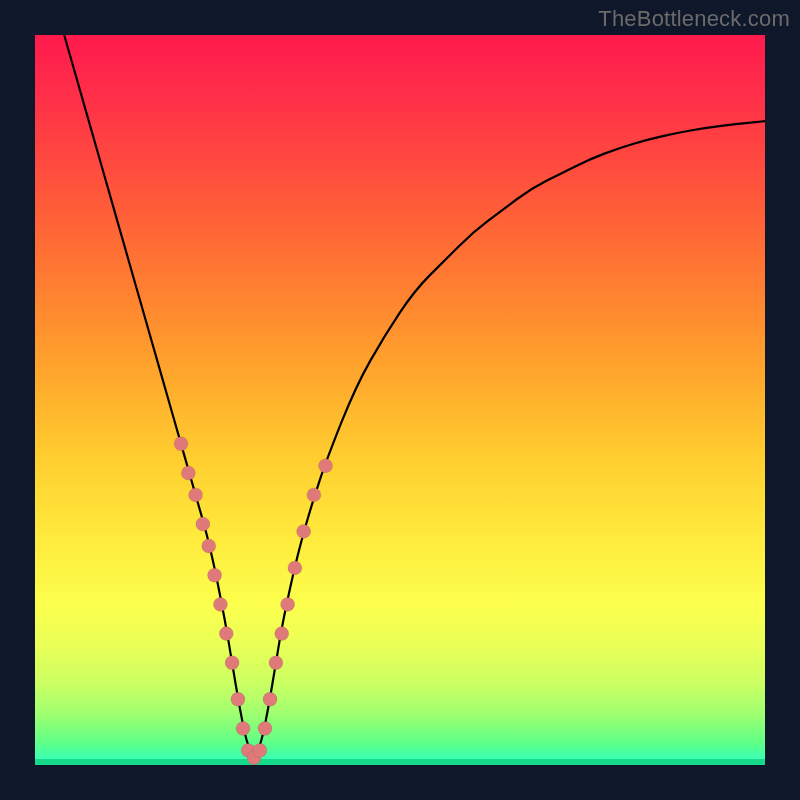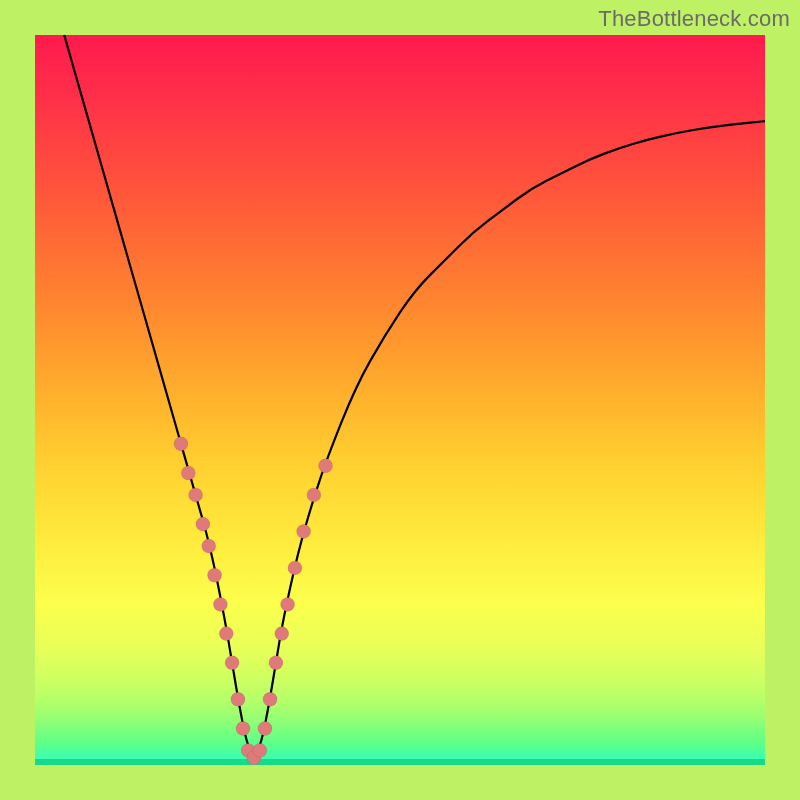--- a/index.html
+++ b/index.html
@@ -1,21 +1,21 @@
 <!DOCTYPE html>
 <html><head>
 <meta charset="utf-8">
 <style>
   * { margin: 0; padding: 0; box-sizing: border-box; }
   html, body { width: 800px; height: 800px; overflow: hidden; background: #000; font-family: Arial, Helvetica, sans-serif; }
   .stage {
     position: relative;
     width: 800px;
     height: 800px;
-    background: #bef264;
+    background: #0f172a;
   }
   .plot-area {
     position: absolute;
     left: 35px;
     top: 35px;
     width: 730px;
     height: 730px;
     background: linear-gradient(to bottom,
       #ff1a4d 0%,
       #ff2e49 8%,

